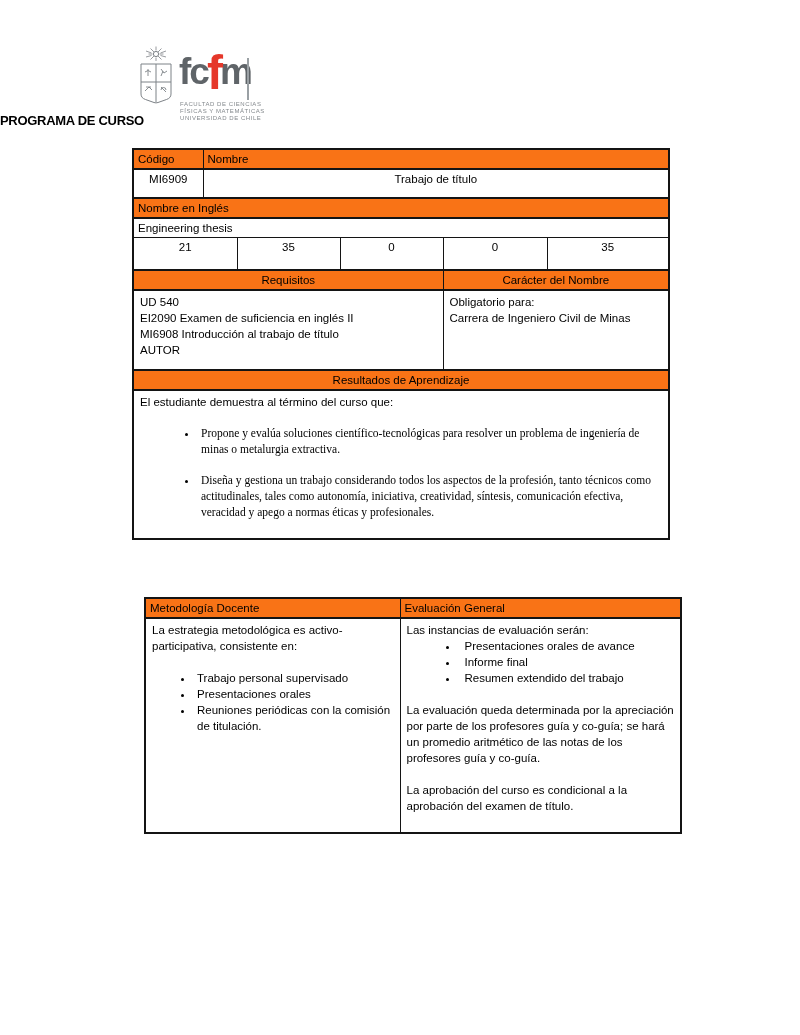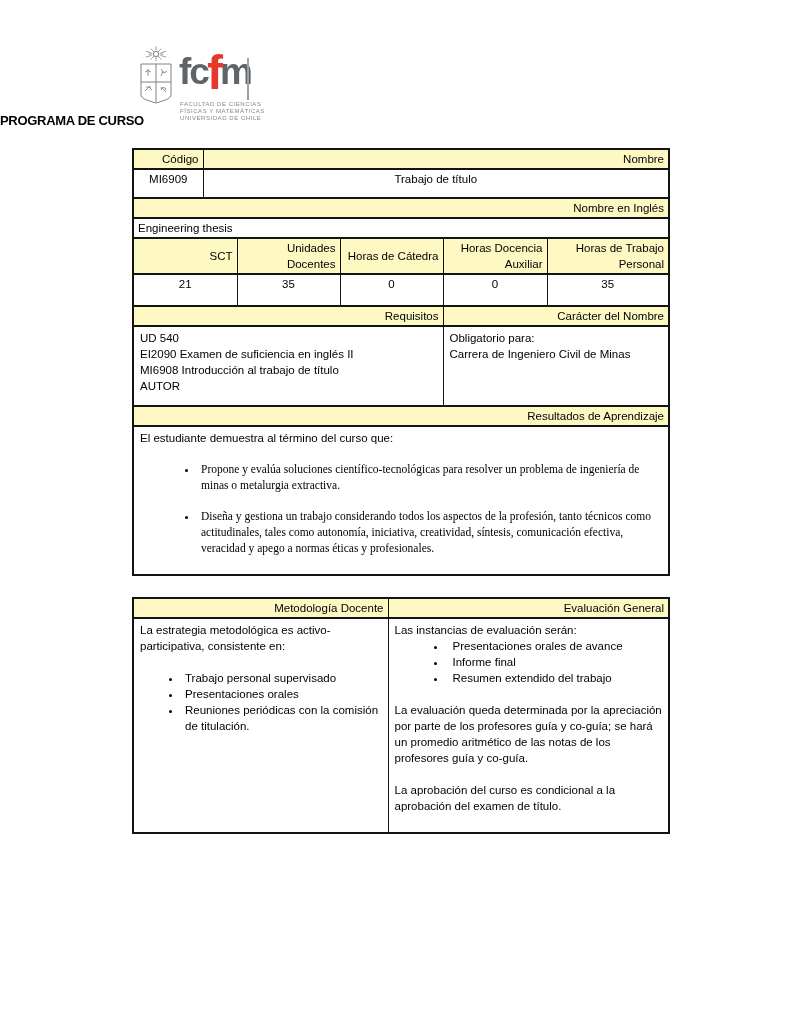--- a/index.html
+++ b/index.html
@@ -14,24 +14,24 @@
   #wordmark .r{font-size:48px;color:#e5372a;position:relative;top:5px;margin:0 -1px;}
   #logo-bar{position:absolute;left:112px;top:14px;width:2px;height:42px;background:#9aa0a4;}
   #logo-caption{position:absolute;left:45px;top:57px;font-size:6px;line-height:7px;letter-spacing:0.55px;color:#84898d;white-space:nowrap;}
 
   
   #page-title{left:0;top:113px;width:800px;text-align:left;font-size:13px;font-weight:bold;letter-spacing:-0.3px;}
 
   
   table{border-collapse:collapse;table-layout:fixed;font-size:11.5px;line-height:16px;}
   #t1{left:132px;top:148px;width:536px;}
-  #t2{left:132px;top:597px;width:536px;padding-left:40px;}
+  #t2{left:144px;top:597px;width:536px;padding-left:40px;}
   td{border:1px solid #141414;padding:1px 4px;vertical-align:top;overflow:hidden;}
   #t1,#t2{border:2px solid #141414;}
-  td.hdr{background:#fef9c3;vertical-align:middle;border-top-width:2px;border-bottom-width:2px;text-align:right;}
+  td.hdr{background:#f97316;vertical-align:middle;border-top-width:2px;border-bottom-width:2px;}
   .c{text-align:center;}
   .pad{padding:3px 6px;}
   ul{margin:0;padding:0;}
   #resultados-list{margin-top:15px;padding-left:58px;font-family:Liberation Serif, serif;}
   #resultados-list li{margin-bottom:15px;padding-left:3px;}
   #metodologia-list{margin-top:16px;padding-left:42px;}
   #metodologia-list li{padding-left:3px;}
   #evaluacion-list{padding-left:52px;}
   #evaluacion-list li{padding-left:6px;}
   .para{margin-top:16px;}
@@ -99,27 +99,20 @@
     <td class="c">MI6909</td>
     <td class="c" colspan="5">Trabajo de título</td>
   </tr>
   <tr style="height:16px">
     <td class="hdr" colspan="6">Nombre en Inglés</td>
   </tr>
   <tr style="height:19px">
     <td colspan="6">Engineering thesis</td>
   </tr>
   <tr style="height:32px">
-    <td class="hdr c" colspan="2">SCT</td>
-    <td class="hdr c">Unidades Docentes</td>
-    <td class="hdr c">Horas de Cátedra</td>
-    <td class="hdr c">Horas Docencia Auxiliar</td>
-    <td class="hdr c">Horas de Trabajo Personal</td>
-  </tr>
-  <tr style="height:32px">
     <td class="c" colspan="2">21</td>
     <td class="c">35</td>
     <td class="c">0</td>
     <td class="c">0</td>
     <td class="c">35</td>
   </tr>
   <tr style="height:20px">
     <td class="hdr c" colspan="4">Requisitos</td>
     <td class="hdr c" colspan="2">Carácter del Nombre</td>
   </tr>

